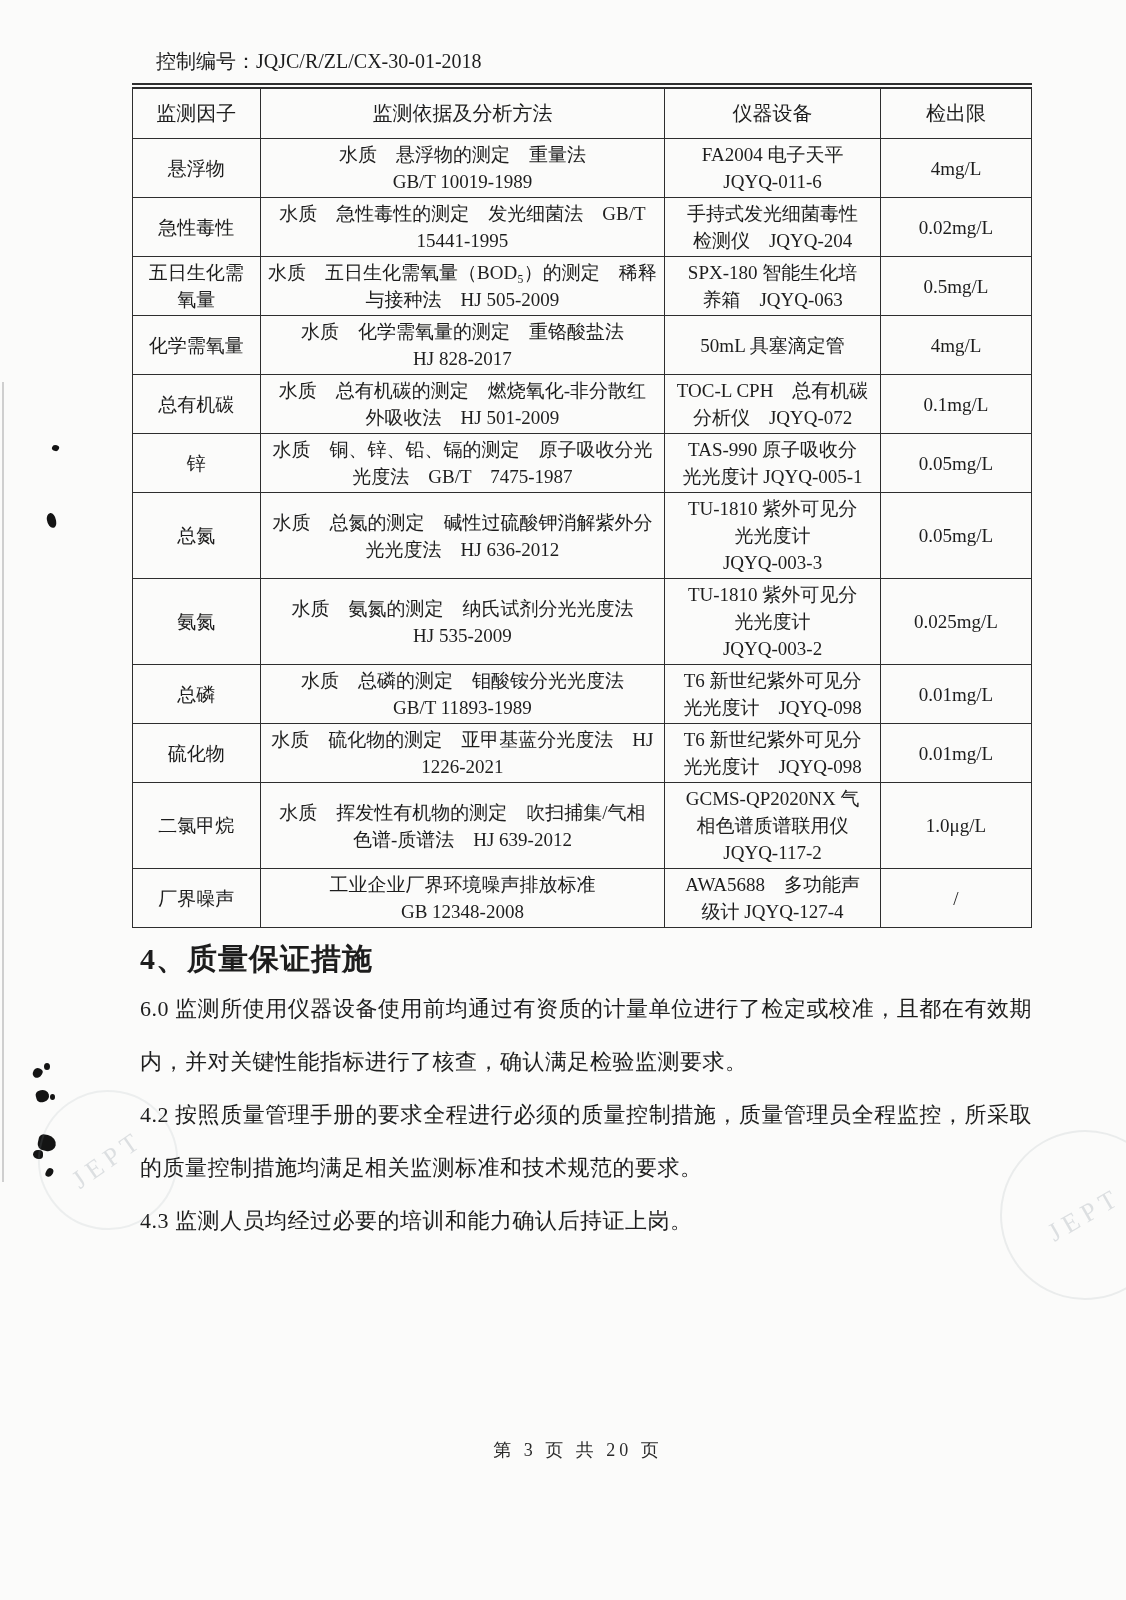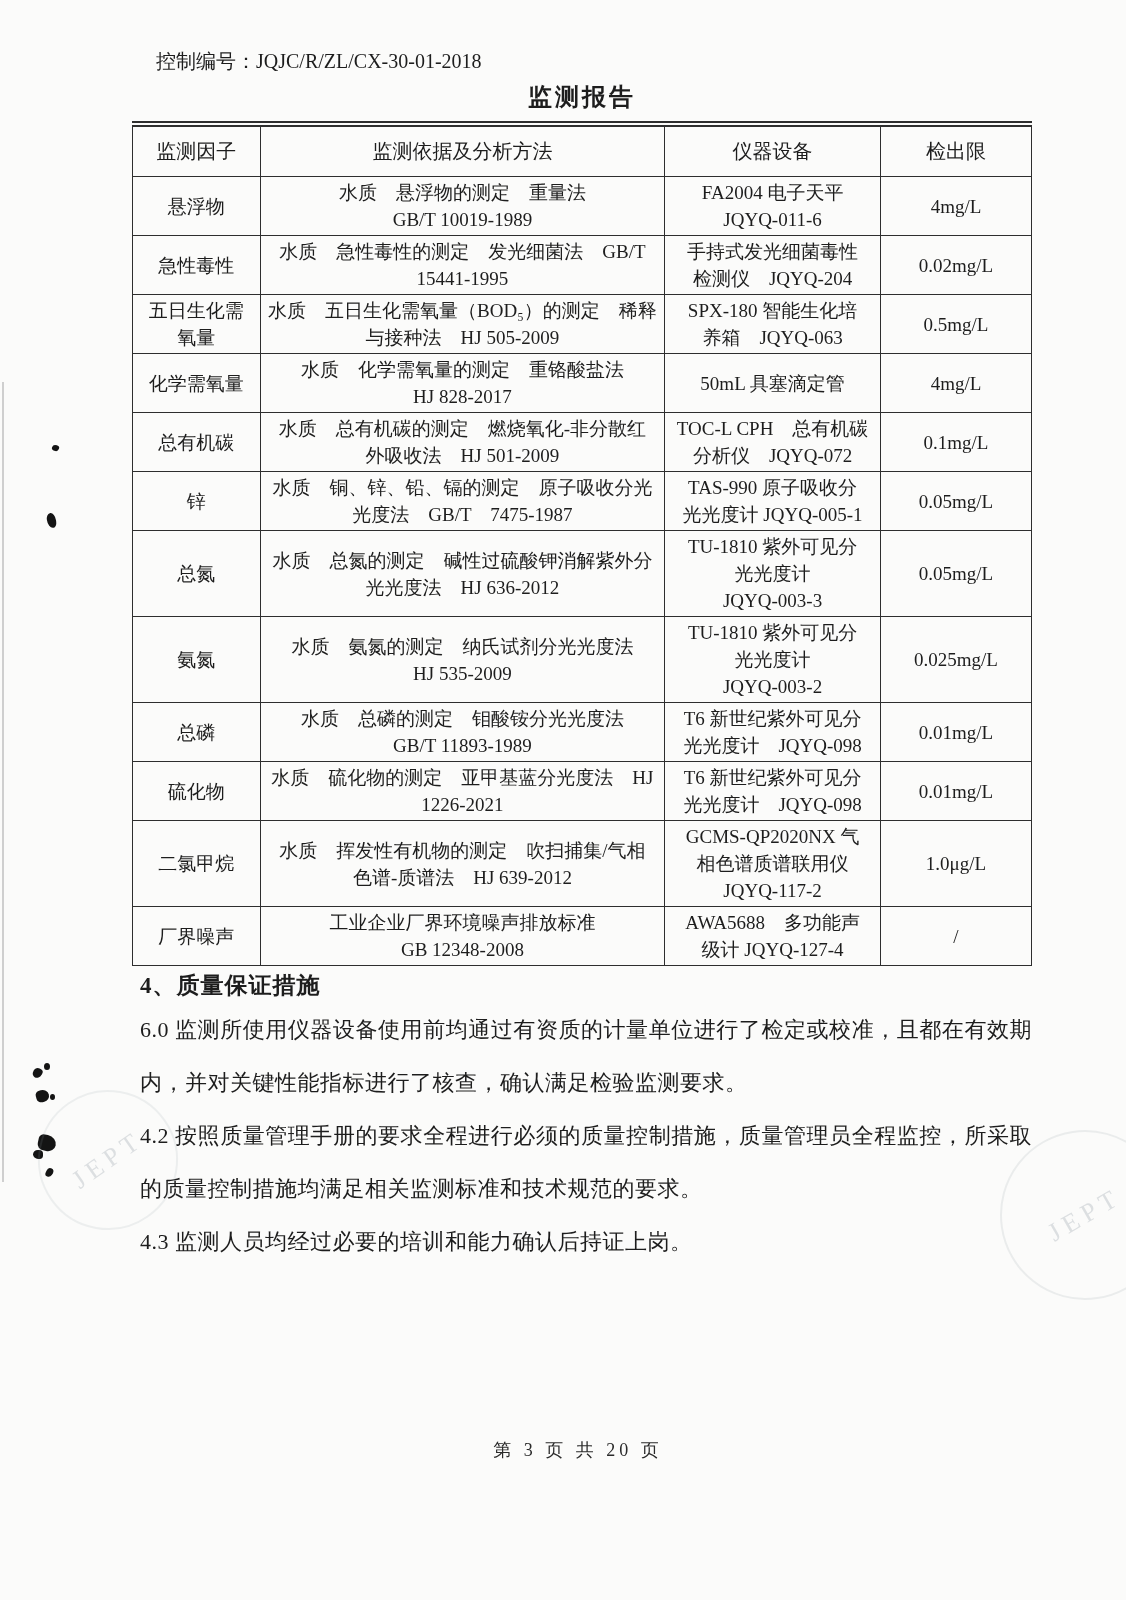--- a/index.html
+++ b/index.html
@@ -48,24 +48,24 @@
     font-size: 19px;
     line-height: 27px;
     padding: 2px 4px;
   }
   table.monitor th {
     font-weight: normal;
     font-size: 20px;
     padding: 11px 0;
   }
   .sec-title {
-    font-size: 23px;
+    font-size: 30px;
     font-weight: bold;
     letter-spacing: 1px;
-    margin: 4px 0 2px 8px;
+    margin: 11px 0 2px 8px;
   }
   .para {
     font-size: 22px;
     line-height: 53px;
     text-align: justify;
     margin-left: 8px;
     letter-spacing: 0.5px;
   }
   .page-footer {
     position: absolute;
@@ -115,21 +115,20 @@
 <div class="page">
 
   <div class="edge-line"></div>
 
   <div class="content">
 
     <div class="doc-header">
       <span>控制编号：JQJC/R/ZL/CX-30-01-2018</span>
     </div>
 
-    <div class="doc-title">监测报告</div>
 
     <table class="monitor">
       <colgroup>
         <col style="width:14.2%">
         <col style="width:45.0%">
         <col style="width:24.0%">
         <col style="width:16.8%">
       </colgroup>
       <thead>
         <tr>

